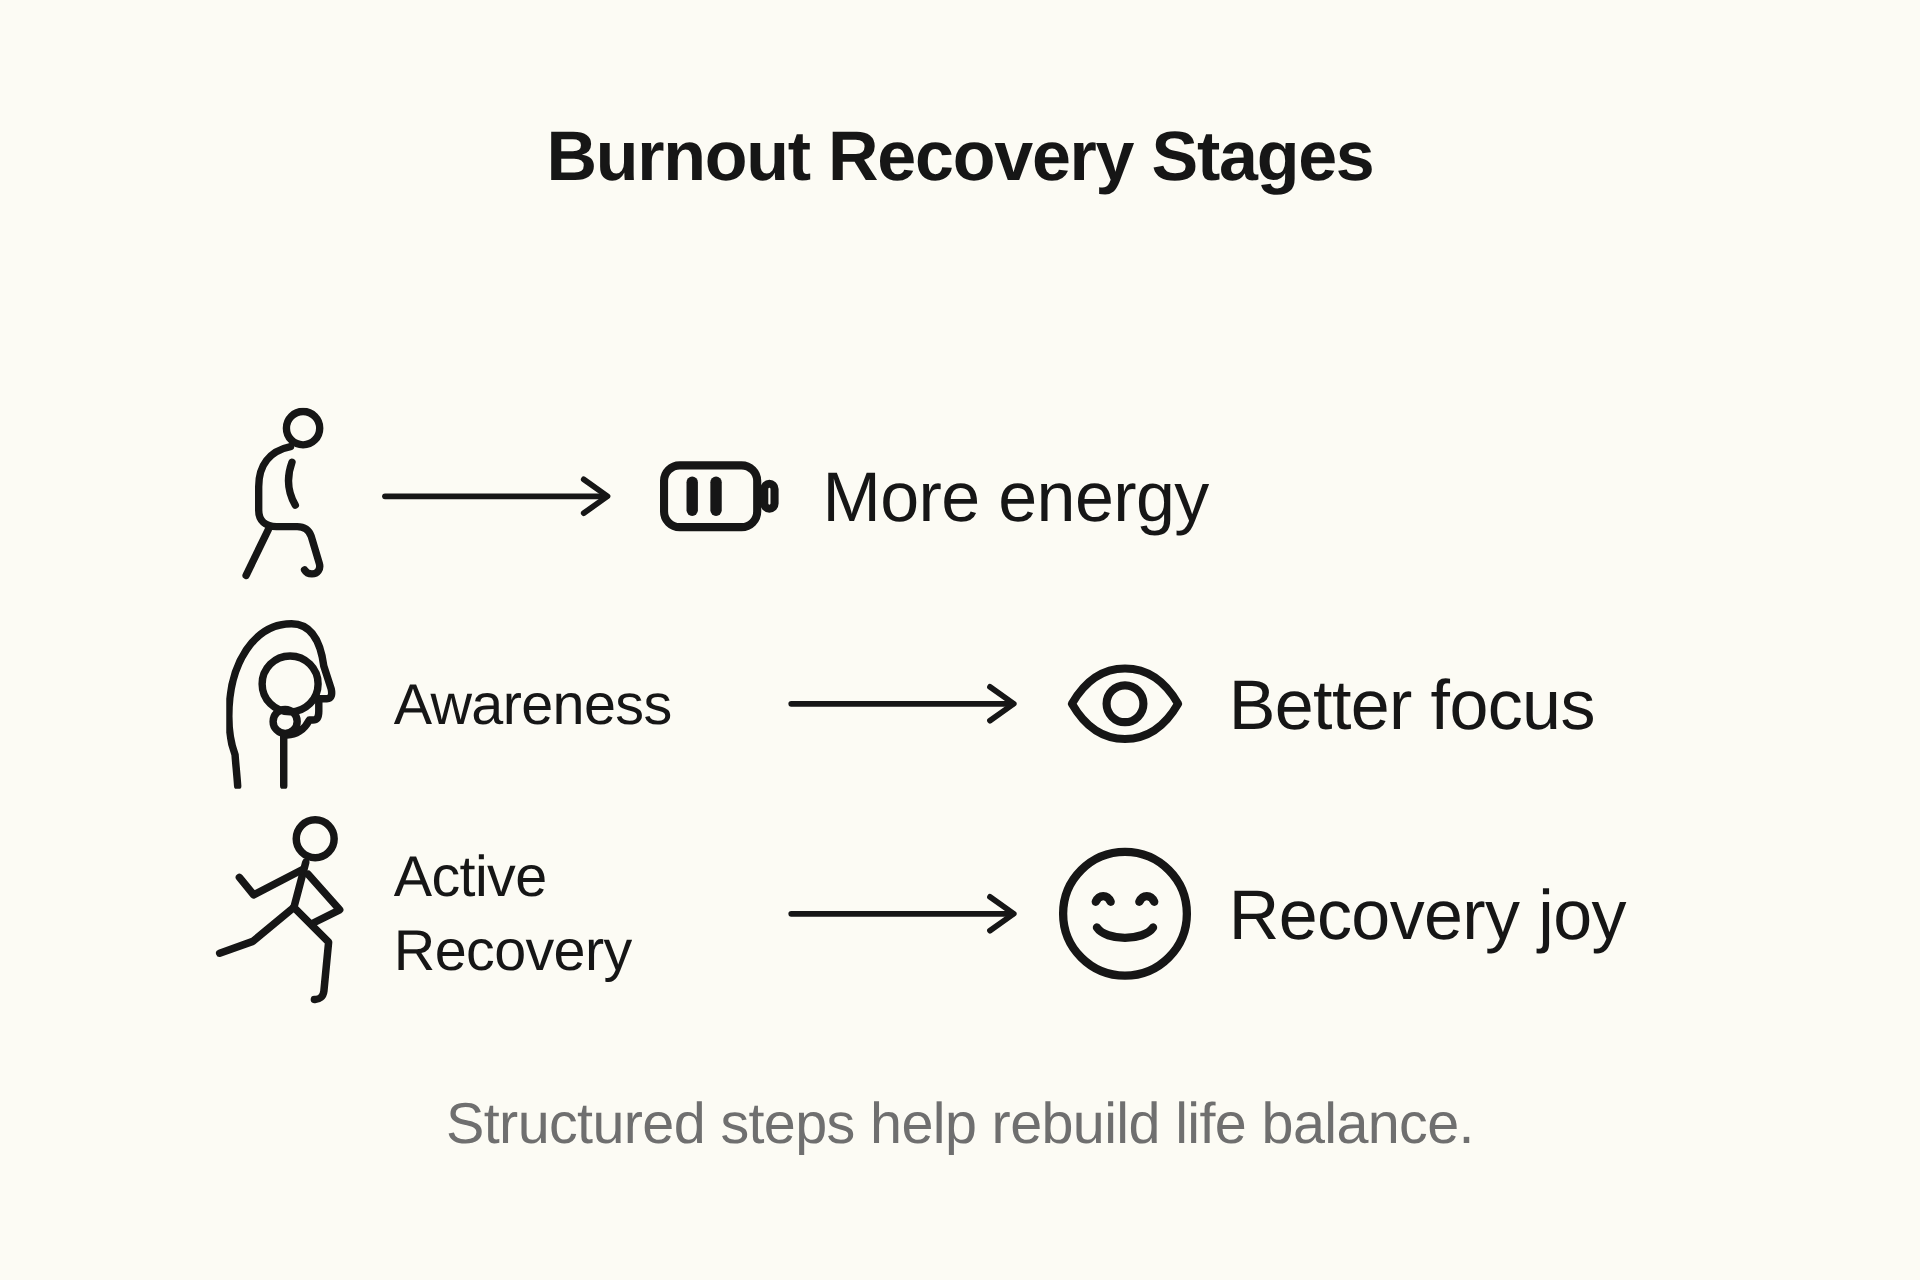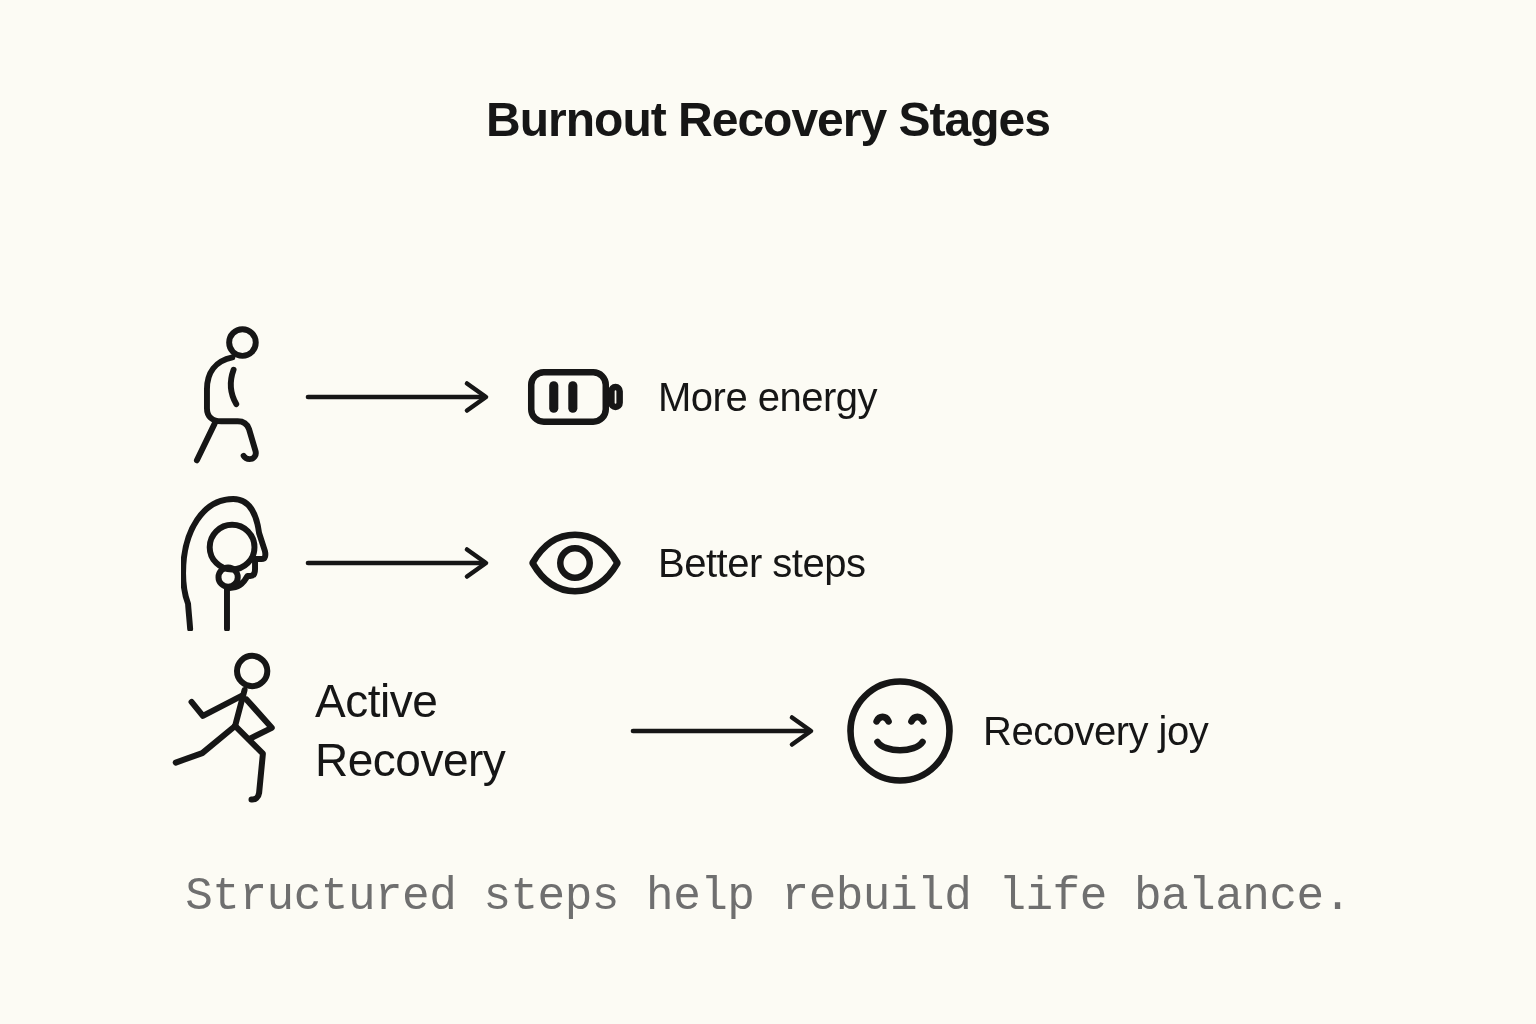--- a/index.html
+++ b/index.html
@@ -13,21 +13,21 @@
     position:relative;
     width:1536px;height:1024px;
     background:var(--bg);
     color:var(--ink);
     font-family:"Liberation Sans", sans-serif;
     overflow:hidden;
   }
   .title{
     position:absolute;top:92px;left:0;width:100%;
     text-align:center;
-    font-size:48px;font-weight:700;letter-spacing:-1px;
+    font-size:56px;font-weight:700;letter-spacing:-1px;
     margin:0;
   }
   .col-header{
     position:absolute;top:237px;
     font-size:46px;font-weight:400;letter-spacing:-0.5px;
   }
   .col-header.stages{left:300px;}
   .col-header.improvements{left:818px;}
   .row{
     position:absolute;left:165px;width:1250px;height:180px;
@@ -37,27 +37,26 @@
   .row.r2{top:473px;}
   .row.r3{top:641px;}
   .cell{flex:0 0 auto;}
   .stage-icon{width:120px;display:flex;justify-content:center;align-items:center;}
   .stage-label{
     width:295px;margin-left:30px;
     font-size:46px;letter-spacing:-0.5px;line-height:1.28;
   }
   .arrow{width:192px;margin-left:20px;display:flex;align-items:center;}
   .imp-icon{width:110px;margin-left:23px;display:flex;justify-content:center;align-items:center;}
-  .imp-label{margin-left:28px;font-size:40px;letter-spacing:-0.5px;white-space:nowrap;}
+  .imp-label{margin-left:28px;font-size:56px;letter-spacing:-0.5px;white-space:nowrap;}
   .caption{
     position:absolute;top:871px;left:0;width:100%;
     text-align:center;
     font-size:46px;letter-spacing:-0.5px;
     color:var(--gray);
-    font-family:Liberation Mono, monospace;
   }
   svg{display:block;}
   .stroke{
     fill:none;stroke:var(--ink);
     stroke-linecap:round;stroke-linejoin:round;
   }
 </style>
 </head>
 <body>
 
@@ -103,37 +102,38 @@
   <div class="row r2">
     <div class="cell stage-icon">
       <svg width="88" height="136" viewBox="0 0 15.5 24">
         <g class="stroke" stroke-width="1.05">
           <path d="M1.6 23.6 C1.45 21.6 1.3 20.3 1.23 19.2 C0.7 17.8 0.35 16.0 0.35 13.8 C0.35 6.2 4.0 0.7 9.2 0.7 C12.0 0.7 13.3 3.2 13.76 6.7 L14.8 9.9 C14.95 10.6 14.9 11.3 14.2 11.3 L13.05 11.3 L13.05 13.05 C13.05 13.75 12.9 14.3 12.2 14.3 L11.7 14.3 C11.0 15.7 9.8 16.4 8.6 16.4 L8.1 16.4 L8.1 23.6"></path>
           <circle cx="9.0" cy="9.2" r="3.95"></circle>
           <circle cx="8.3" cy="14.5" r="1.7"></circle>
         </g>
       </svg>
     </div>
+    <div class="cell stage-label">Awareness</div>
     <div class="cell arrow">
       <svg width="192" height="36" viewBox="0 0 192 36">
         <g class="stroke" stroke-width="4.6">
           <path d="M3 18 L180 18"></path>
           <path d="M162 4.5 L181 18 L162 31.5"></path>
         </g>
       </svg>
     </div>
     <div class="cell imp-icon">
       <svg width="104" height="104" viewBox="0 0 24 24">
         <g class="stroke" stroke-width="1.5">
           <path d="M2.2 12 C4.8 7.5 8.2 5.5 12 5.5 C15.8 5.5 19.2 7.5 21.8 12 C19.2 16.5 15.8 18.5 12 18.5 C8.2 18.5 4.8 16.5 2.2 12 Z"></path>
           <circle cx="12" cy="12" r="3.4"></circle>
         </g>
       </svg>
     </div>
-    <div class="cell imp-label">Better steps</div>
+    <div class="cell imp-label">Better focus</div>
   </div>
 
   <div class="row r3">
     <div class="cell stage-icon">
       <svg width="124" height="164" viewBox="0 0 19 25">
         <g class="stroke" stroke-width="0.95">
           <circle cx="13.8" cy="3.0" r="2.4"></circle>
           <path d="M12.6 6.0 C12.1 7.9 11.6 9.8 11.1 11.7"></path>
           <path d="M12.2 6.9 L6.0 10.1 L4.2 7.9"></path>
           <path d="M12.9 7.5 L16.9 12.0 L13.3 13.8"></path>

